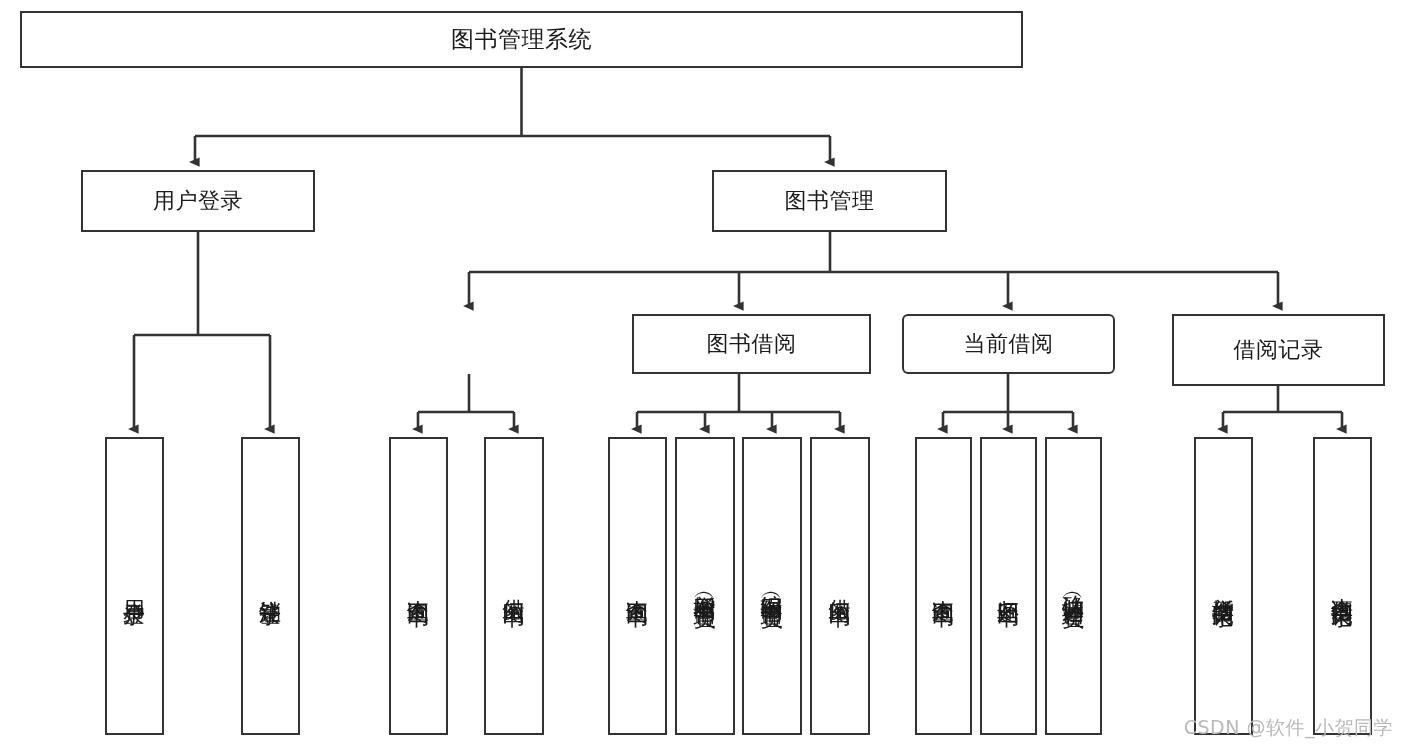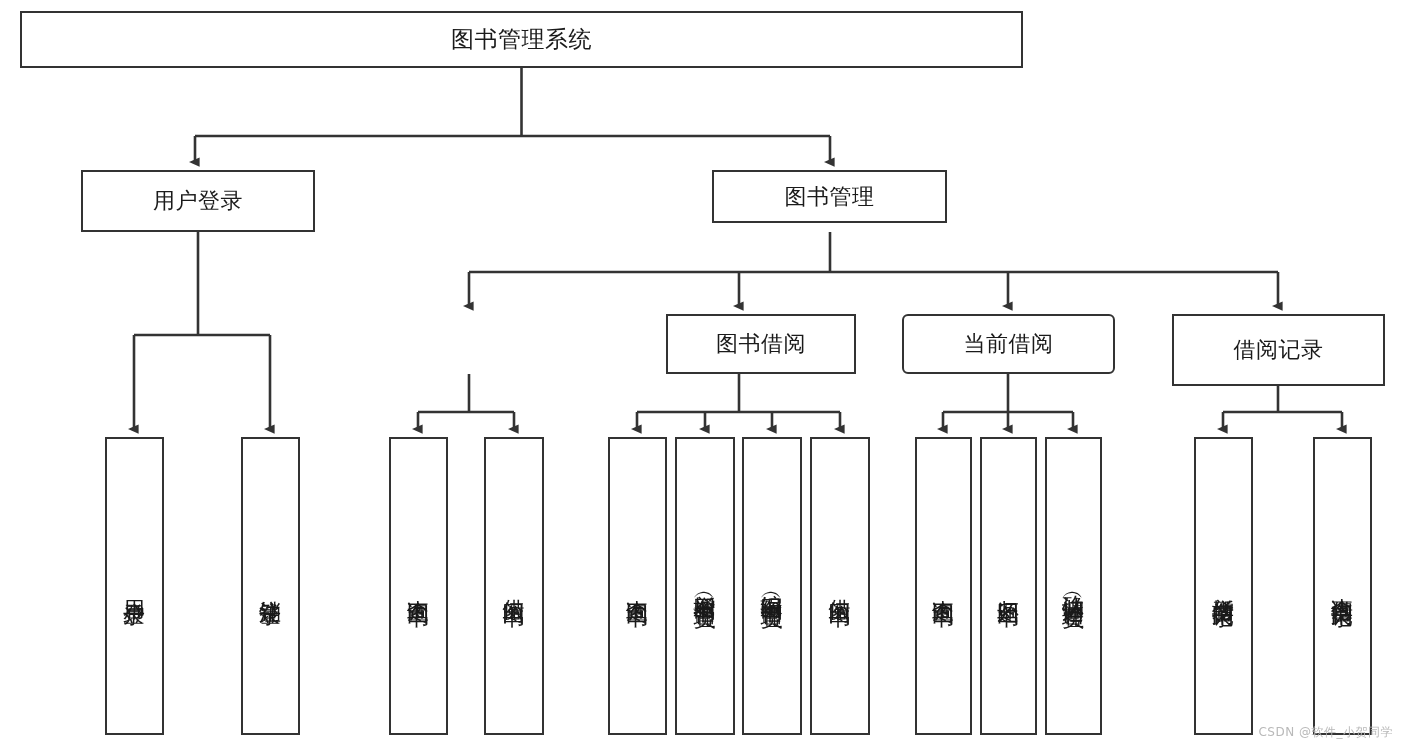--- a/index.html
+++ b/index.html
@@ -52,21 +52,21 @@
     text-orientation: upright;
     font-size: 22px;
     line-height: 1.05;
     letter-spacing: 2px;
     white-space: nowrap;
   }
   .watermark {
     position: absolute;
     right: 12px;
     bottom: 6px;
-    font-size: 12px;
+    font-size: 19px;
     color: #b9b9b9;
     letter-spacing: 0.5px;
     white-space: nowrap;
     user-select: none;
     text-align: right;
   }
 </style>
 </head>
 <body>
 
@@ -123,25 +123,25 @@
     </g>
   </svg>
 
   <div class="node root" style="left:20px; top:11px; width:1003px; height:57px;">
     <span class="label">图书管理系统</span>
   </div>
 
   <div class="node lvl2" style="left:81px; top:170px; width:234px; height:62px;">
     <span class="label">用户登录</span>
   </div>
-  <div class="node lvl2" style="left:712px; top:170px; width:235px; height:53px;">
+  <div class="node lvl2" style="left:712px; top:170px; width:235px; height:62px;">
     <span class="label">图书管理</span>
   </div>
 
-  <div class="node lvl3" style="left:632px; top:314px; width:190px; height:60px;margin-left:34px;">
+  <div class="node lvl3" style="left:632px; top:314px; width:239px; height:60px;">
     <span class="label">图书借阅</span>
   </div>
   <div class="node lvl3" style="left:902px; top:314px; width:213px; height:60px;border-radius:6px;">
     <span class="label">当前借阅</span>
   </div>
   <div class="node lvl3" style="left:1172px; top:314px; width:213px; height:72px;">
     <span class="label">借阅记录</span>
   </div>
 
   <div class="node leaf" style="left:105px; top:437px; width:59px; height:298px;">

